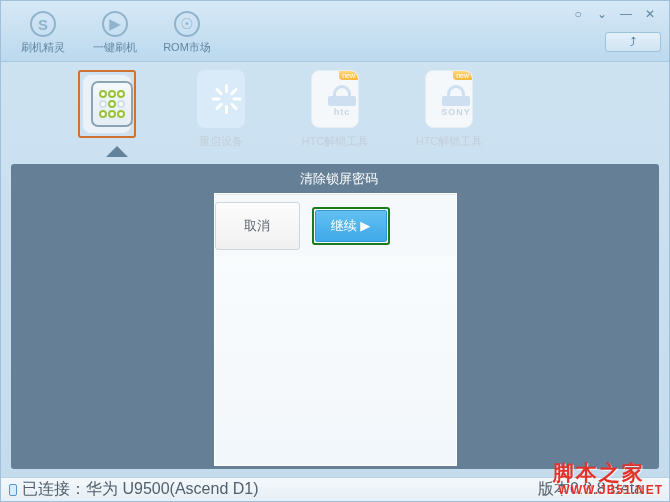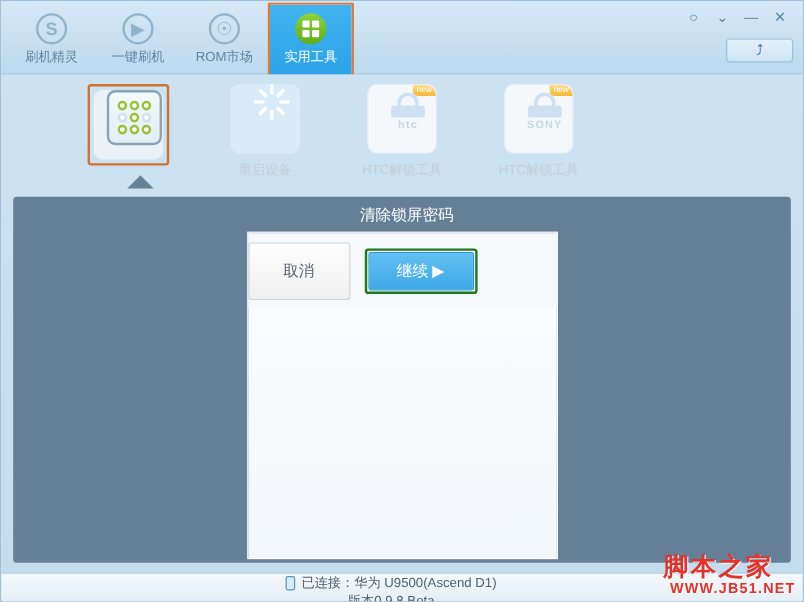--- a/index.html
+++ b/index.html
@@ -75,23 +75,23 @@
     color: #3b6d91; font-size: 12px; cursor: pointer;
   }
 
   
   .toolstrip {
     height: 96px; position: relative;
     display: flex; align-items: flex-start; padding: 8px 0 0 70px; gap: 42px;
   }
   .tool { width: 72px; text-align: center; cursor: pointer; position: relative; }
   .tool-box {
-    width: 58px; height: 58px; margin: 0 auto;
+    width: 48px; height: 58px; margin: 0 auto;
     border-radius: 8px; position: relative;
-    display: flex; align-items: flex-start; justify-content: center;
+    display: flex; align-items: center; justify-content: center;
     background: #eef4f9;
     padding-left: 10px;
   }
   .tool.selected .tool-wrap {
     border: 2px solid #cf7430; border-radius: 3px; padding: 3px;
     display: inline-block;
   }
   .tool-label { font-size: 11px; color: #c3cfd8; margin-top: 6px; white-space: nowrap; }
   .pointer {
     position: absolute; left: 105px; top: 84px;
@@ -172,35 +172,35 @@
   }
   .btn-cancel {
     width: 85px; height: 48px;
     background: linear-gradient(#fdfdfd,#f0f0f0);
     border: 1px solid #cfd6db; border-radius: 3px;
     font-size: 13px; color: #5a6671; cursor: pointer;
     font-family: inherit;
   }
   .btn-next-wrap { border: 2px solid #1c7a1c; border-radius: 3px; padding: 1px; }
   .btn-next {
-    width: 88px; height: 32px;
+    width: 72px; height: 32px;
     background: linear-gradient(#62c0f2,#3fa9e8);
     border: 1px solid #3397d4; border-radius: 2px;
     color: #ffffff; font-size: 13px; cursor: pointer;
     font-family: inherit;
   }
 
   
   .statusbar {
     position: absolute; left: 0; right: 0; bottom: 0; height: 24px;
     background: linear-gradient(#f3f8fb,#e6eff6);
     border-top: 1px solid #b9d1e2;
     display: flex; align-items: center; justify-content: space-between;
     padding: 0 26px 0 8px;
-    font-size: 11px; color: #51606c; flex-direction: column;
+    font-size: 16px; color: #51606c;
   }
   .status-left { display: flex; align-items: center; gap: 5px; }
   .phone-ico {
     width: 8px; height: 12px; border: 1px solid #5596c9;
     border-radius: 2px; background: #d8ecfa; display: inline-block;
   }
   .watermark {
     position: absolute; right: 6px; bottom: 4px;
     text-align: center; pointer-events: none;
   }
@@ -231,31 +231,20 @@
         <div class="tab-label">一键刷机</div>
       </div>
 
       <div class="tab">
         <div class="tab-ico">
           <div class="ico-circle">☉</div>
         </div>
         <div class="tab-label">ROM市场</div>
       </div>
 
-      <div class="tab active">
-        <div class="tab-ico">
-          <div class="ico-grid-green">
-              <i></i>
-              <i></i>
-              <i></i>
-              <i></i>
-            </div>
-        </div>
-        <div class="tab-label">实用工具</div>
-      </div>
 
     </div>
 
     <div class="win-btns">
       <div class="win-btn">○</div>
       <div class="win-btn">⌄</div>
       <div class="win-btn">—</div>
       <div class="win-btn">✕</div>
     </div>
 

